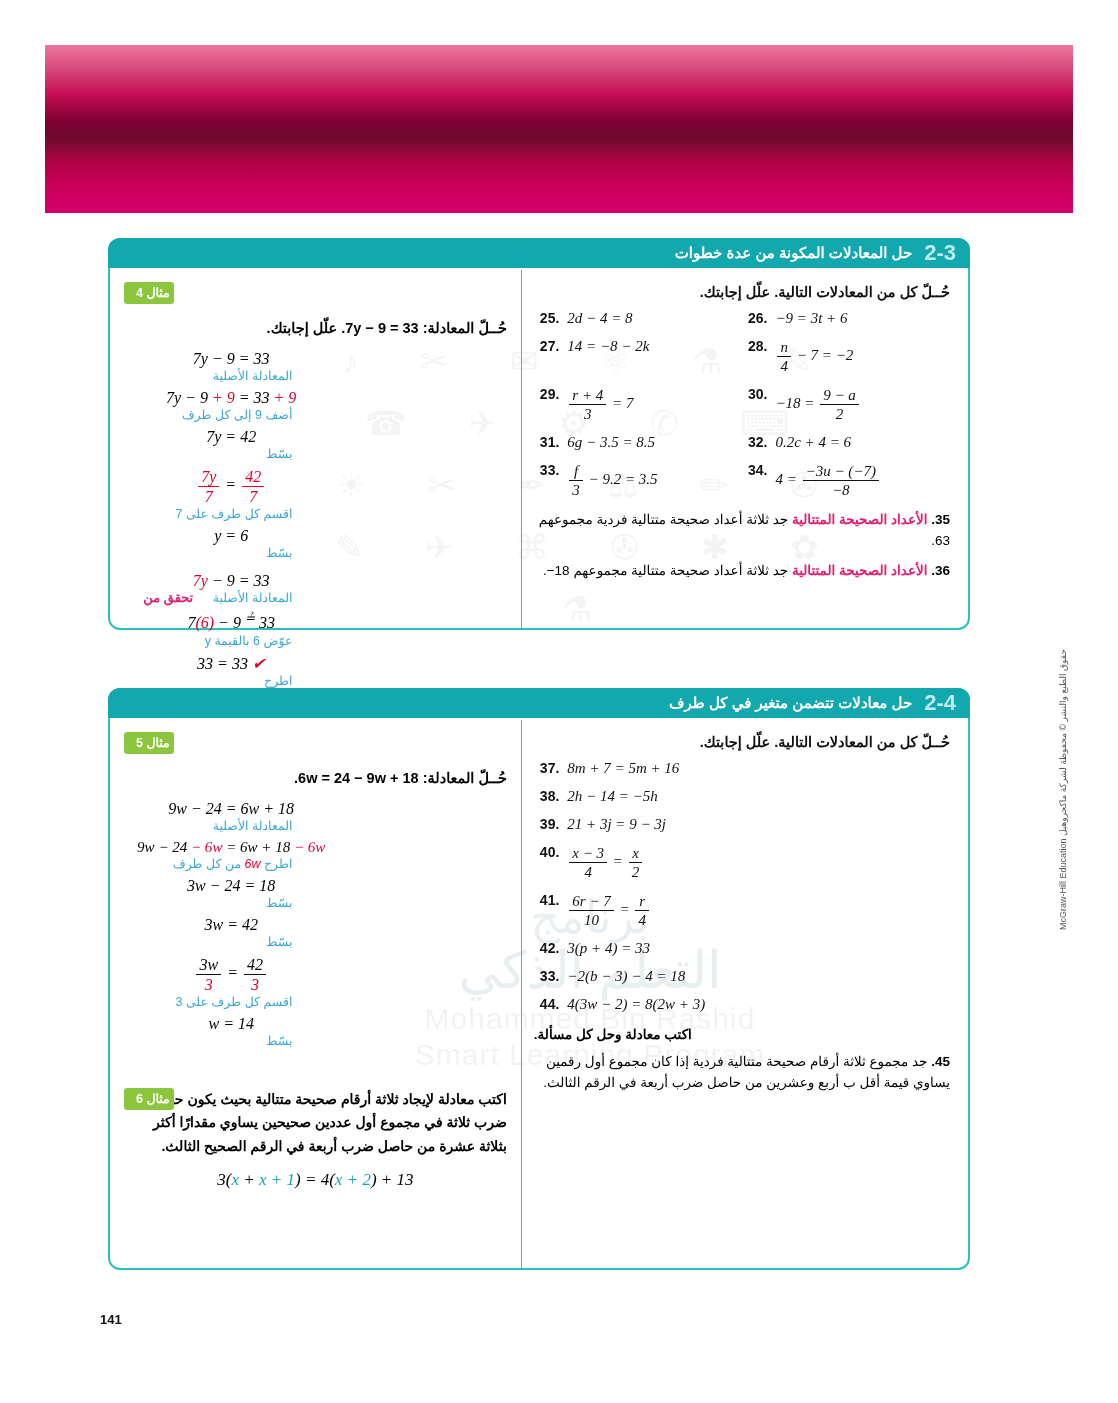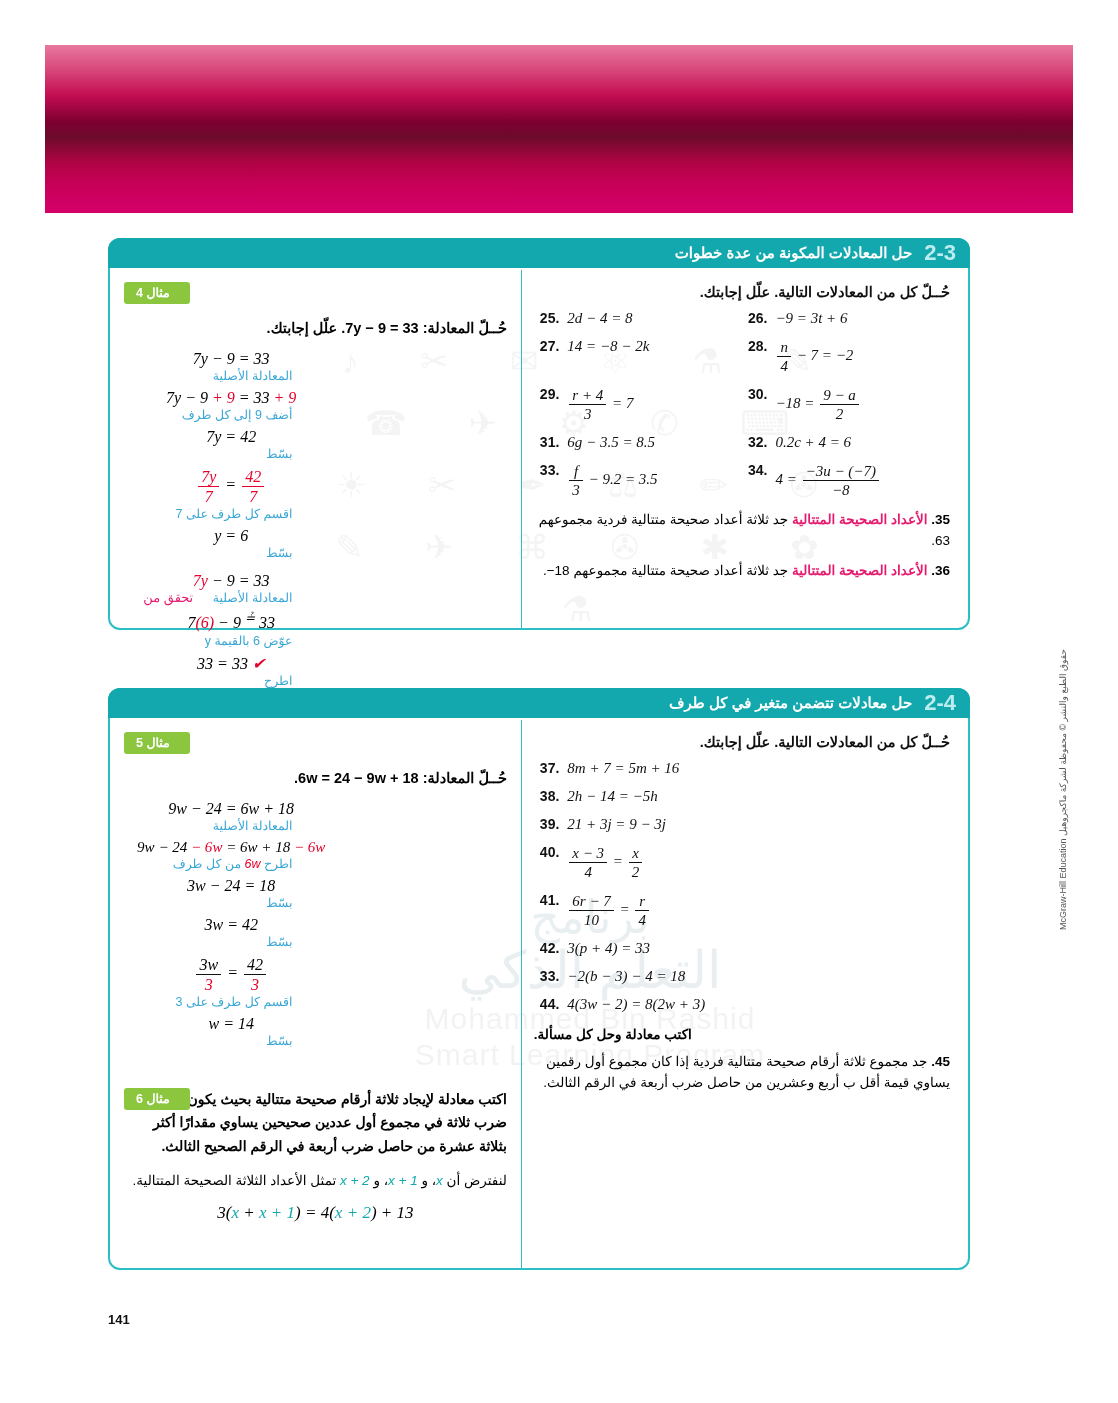--- a/index.html
+++ b/index.html
@@ -187,21 +187,21 @@
 
   
   .ex-tag {
     position: absolute;
     top: 12px;
     left: 14px;
     background: #8cc63f;
     color: #fff;
     font-size: 12.5px;
     font-weight: bold;
-    padding: 3px 20px 4px 12px;
+    padding: 3px 4px 4px 12px;
     border-radius: 3px;
     direction: rtl;
   }
   .ex-title {
     direction: rtl;
     text-align: right;
     font-size: 14.5px;
     font-weight: bold;
     margin: 40px 0 14px 0;
     color: #000000;
@@ -231,21 +231,21 @@
     direction: rtl;
     font-size: 12.5px;
     color: #3aa7d6;
     font-family: "Liberation Sans", sans-serif;
     font-style: normal;
     white-space: nowrap;
   }
   .red { color: #e4002b; }
   .check-label {
     color: #e51b6f;
-    font-weight: normal;
+    font-weight: bold;
     font-size: 13px;
   }
   .work-row.spaced { margin-top: 12px; }
 
   
   .ex6-text {
     direction: rtl;
     text-align: right;
     font-size: 14px;
     font-weight: bold;
@@ -278,21 +278,21 @@
     transform-origin: left top;
     font-size: 9px;
     color: #555;
     white-space: nowrap;
     direction: ltr;
   }
 
   
   .page-num {
     position: absolute;
-    left: 108px;
+    left: 100px;
     top: 1312px;
     font-size: 13px;
     font-weight: bold;
     color: #111;
   }
 
   .write-note {
     direction: rtl;
     text-align: right;
     font-size: 13.5px;
@@ -525,23 +525,20 @@
         </div>
         <div class="work-row">
           <div class="lhs">w = 14</div>
           <div class="rhs">بسّط</div>
         </div>
       </div>
 
       <div style="position:relative; margin-top:26px;">
         <div class="ex-tag" style="top:0; left:0;">مثال 6</div>
         <div class="ex6-text">اكتب معادلة لإيجاد ثلاثة أرقام صحيحة متتالية بحيث يكون حاصل ضرب ثلاثة في مجموع أول عددين صحيحين يساوي مقدارًا أكثر بثلاثة عشرة من حاصل ضرب أربعة في الرقم الصحيح الثالث.</div>
-        <div class="ex6-sub">
-          لنفترض أن <span class="var-teal">x</span>، و <span class="var-teal">x + 1</span>، و <span class="var-teal">x + 2</span> تمثل الأعداد الثلاثة الصحيحة المتتالية.
-        </div>
         <div class="ex6-eq">
           3(<span class="var-teal">x</span> + <span class="var-teal">x + 1</span>) = 4(<span class="var-teal">x + 2</span>) + 13
         </div>
       </div>
     </div>
   </div>
 </div>
 
 <div class="side-credit">McGraw-Hill Education حقوق الطبع والنشر © محفوظة لشركة ماكجروهيل</div>
 

